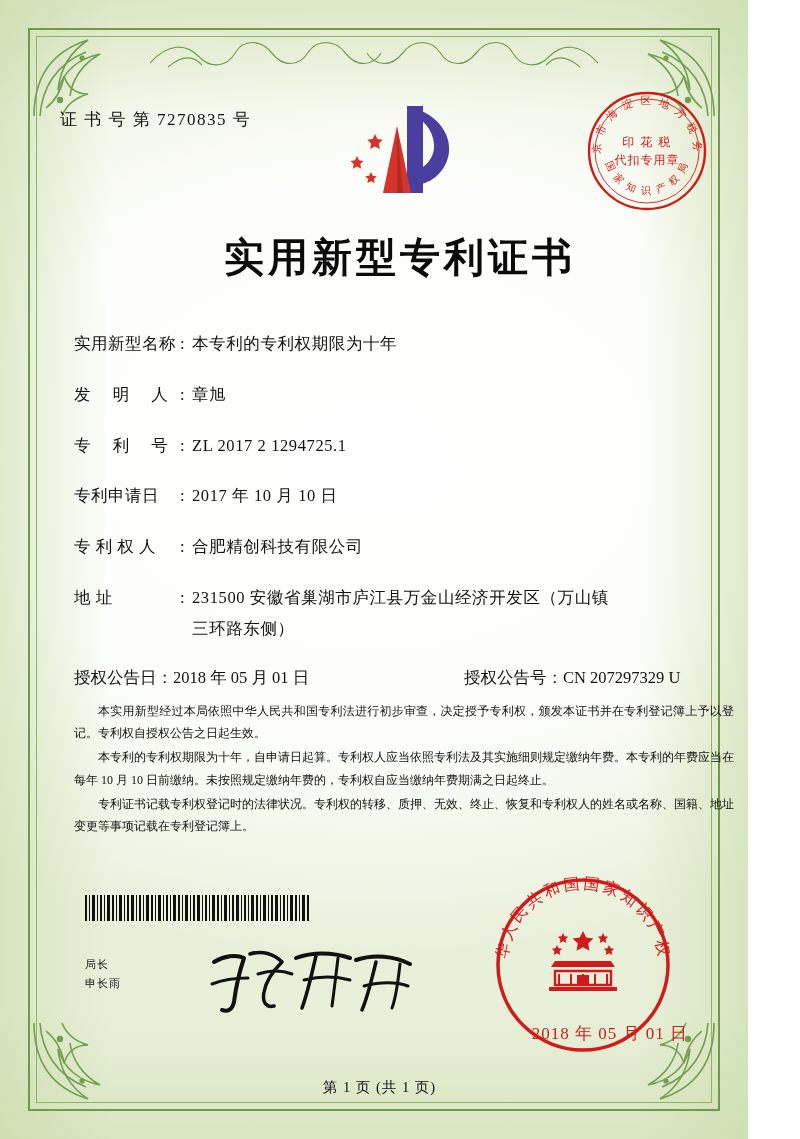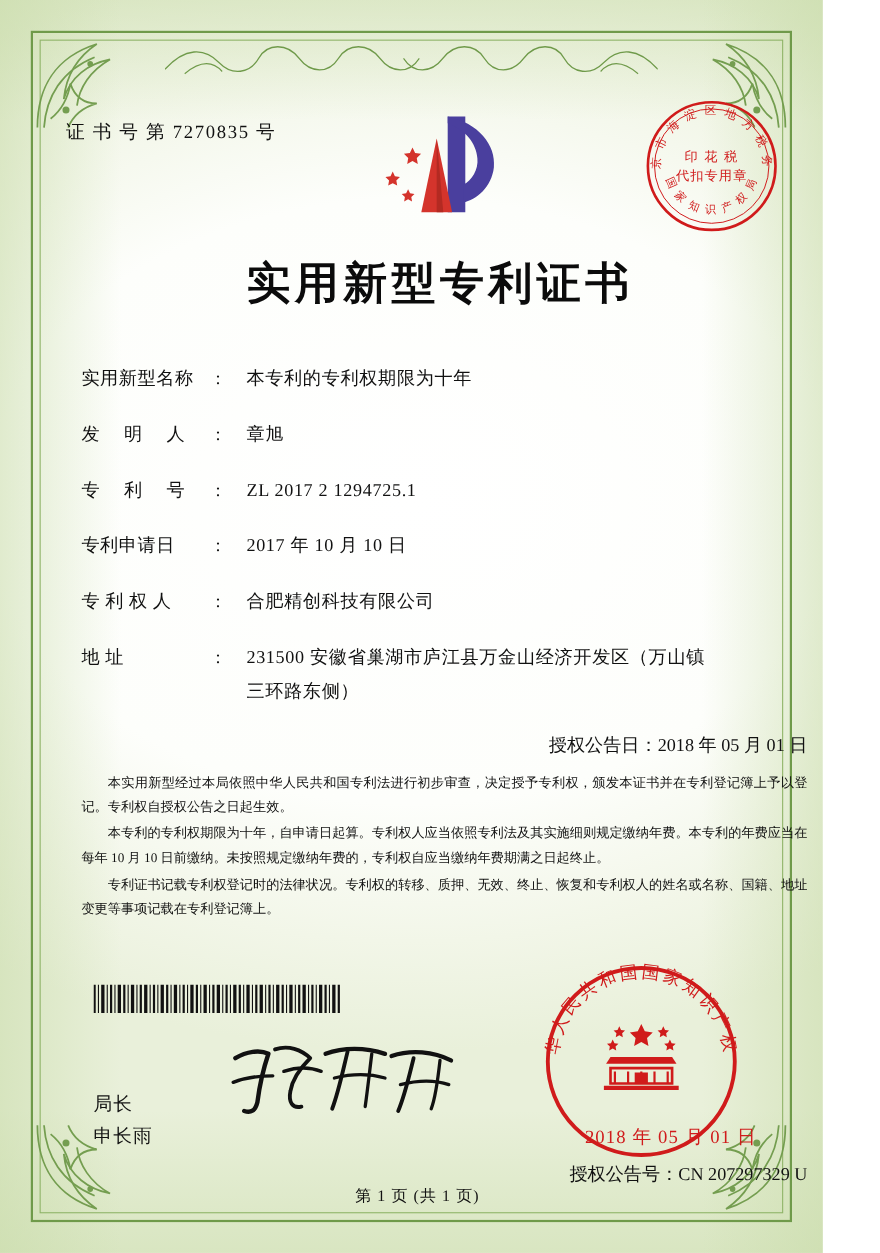--- a/index.html
+++ b/index.html
@@ -118,21 +118,20 @@
     top: 272px;
     width: 660px;
     font-size: 16.5px;
     color: #111;
   }
   .field-row {
     display: flex;
     align-items: flex-start;
     margin-bottom: 26px;
     line-height: 1.5;
-    gap: 16px;
   }
   .f-label {
     width: 106px;
     flex: 0 0 106px;
     letter-spacing: 0.5px;
     white-space: nowrap;
   }
   .f-label.spaced { letter-spacing: 9px; }
   .f-colon {
     flex: 0 0 12px;
@@ -144,21 +143,20 @@
   }
   .f-value .second-line {
     display: block;
     margin-top: 6px;
   }
 
   .grant-row {
     display: flex;
     align-items: flex-end;
     font-size: 16.5px;
-    flex-direction: column;
   }
   .grant-left { flex: 0 0 390px; }
   .grant-right { flex: 1 1 auto; }
 
   .paras {
     position: absolute;
     left: 14px;
     top: 640px;
     width: 660px;
     font-size: 12px;
@@ -176,22 +174,22 @@
     left: 85px;
     top: 895px;
     width: 225px;
     height: 26px;
   }
   .barcode svg { display:block; width:100%; height:100%; }
 
   .sign-block {
     position: absolute;
     left: 85px;
-    top: 990px;
-    font-size: 17px;
+    top: 955px;
+    font-size: 11px;
     line-height: 1.7;
     color: #111;
     letter-spacing: 1px;
   }
 
   .signature {
     position: absolute;
     left: 200px;
     top: 940px;
     width: 230px;

